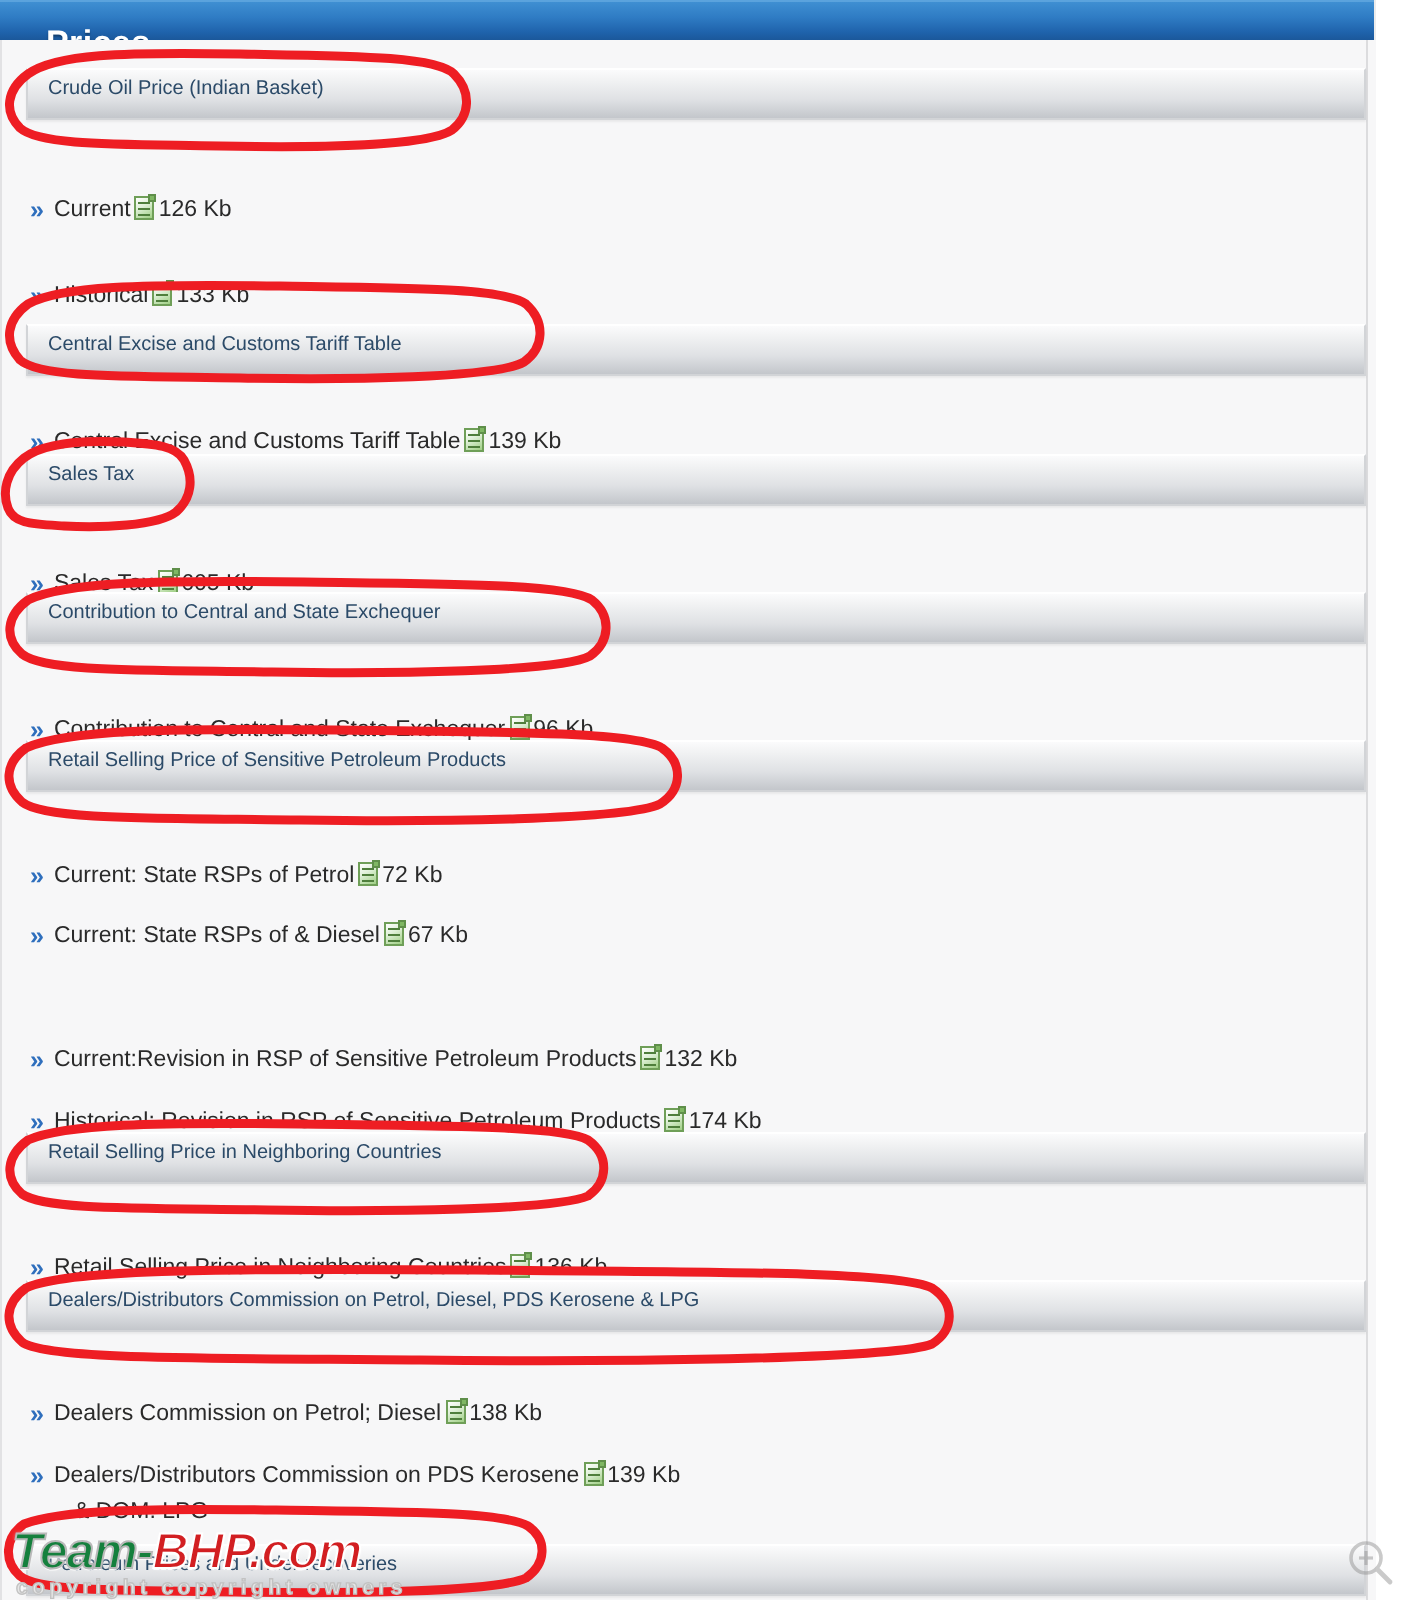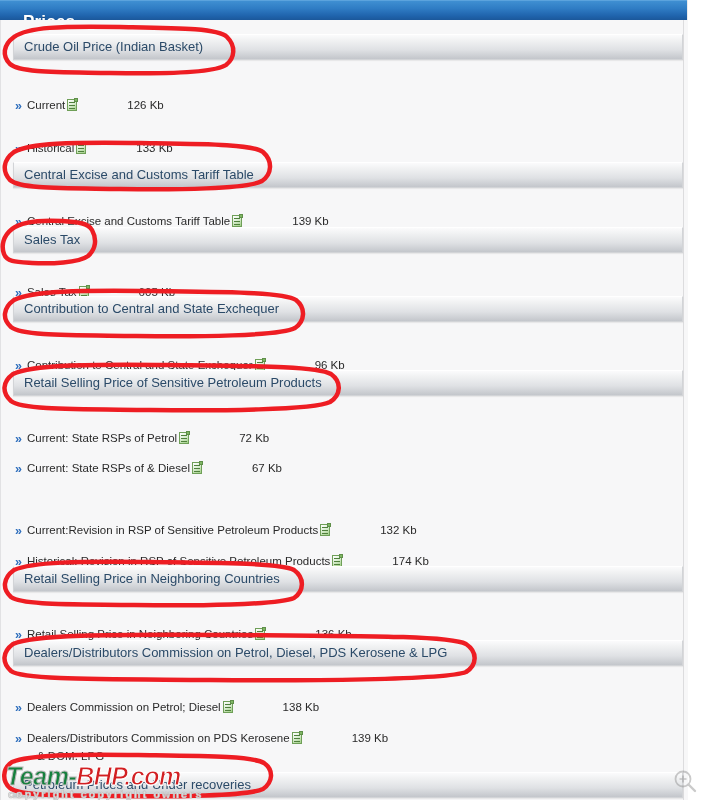--- a/index.html
+++ b/index.html
@@ -86,21 +86,21 @@
     background: linear-gradient(180deg, #fbfbfc 0%, #f1f2f3 22%, #dfe1e4 62%, #c3c6cb 100%);
     border: 1px solid #d2d4d7;
     border-top-color: #ffffff;
     box-sizing: border-box;
     box-shadow: 0 1px 1px rgba(0,0,0,.06);
   }
   .sec-label {
     position: absolute;
     left: 10px;
     top: 4px;
-    font-size: 13px;
+    font-size: 10px;
     color: #2b4a68;
     white-space: nowrap;
   }
 
   
   .row {
     position: absolute;
     left: 8px;
     font-size: 11.5px;
     color: #2a2a2a;
@@ -110,21 +110,21 @@
   .chev {
     display: inline-block;
     color: #2f6fbd;
     font-weight: bold;
     font-size: 12.5px;
     letter-spacing: -1px;
     margin-right: 6px;
     vertical-align: -1px;
   }
   .row-text { display: inline; }
-  .sizetxt { display: inline; margin-left: 48px; }
+  .sizetxt { display: inline; }
 
   
   .xicon {
     display: inline-block;
     width: 10px;
     height: 12px;
     vertical-align: -2px;
     margin: 0 2px;
     position: relative;
   }

